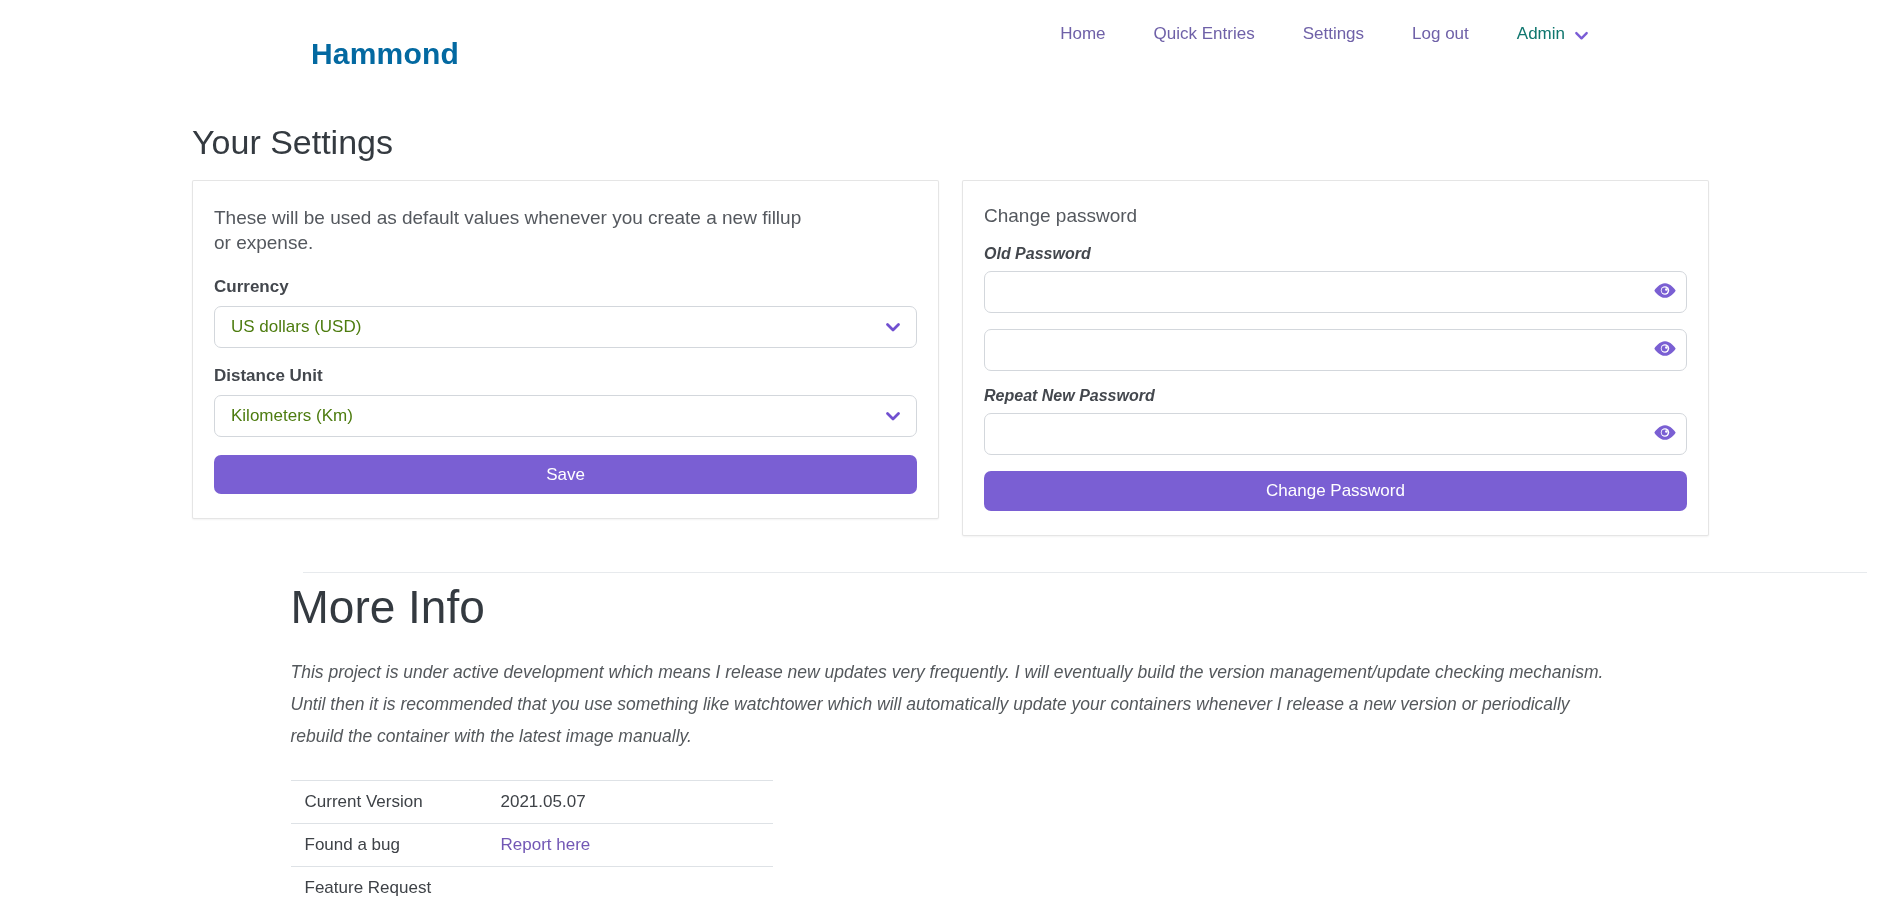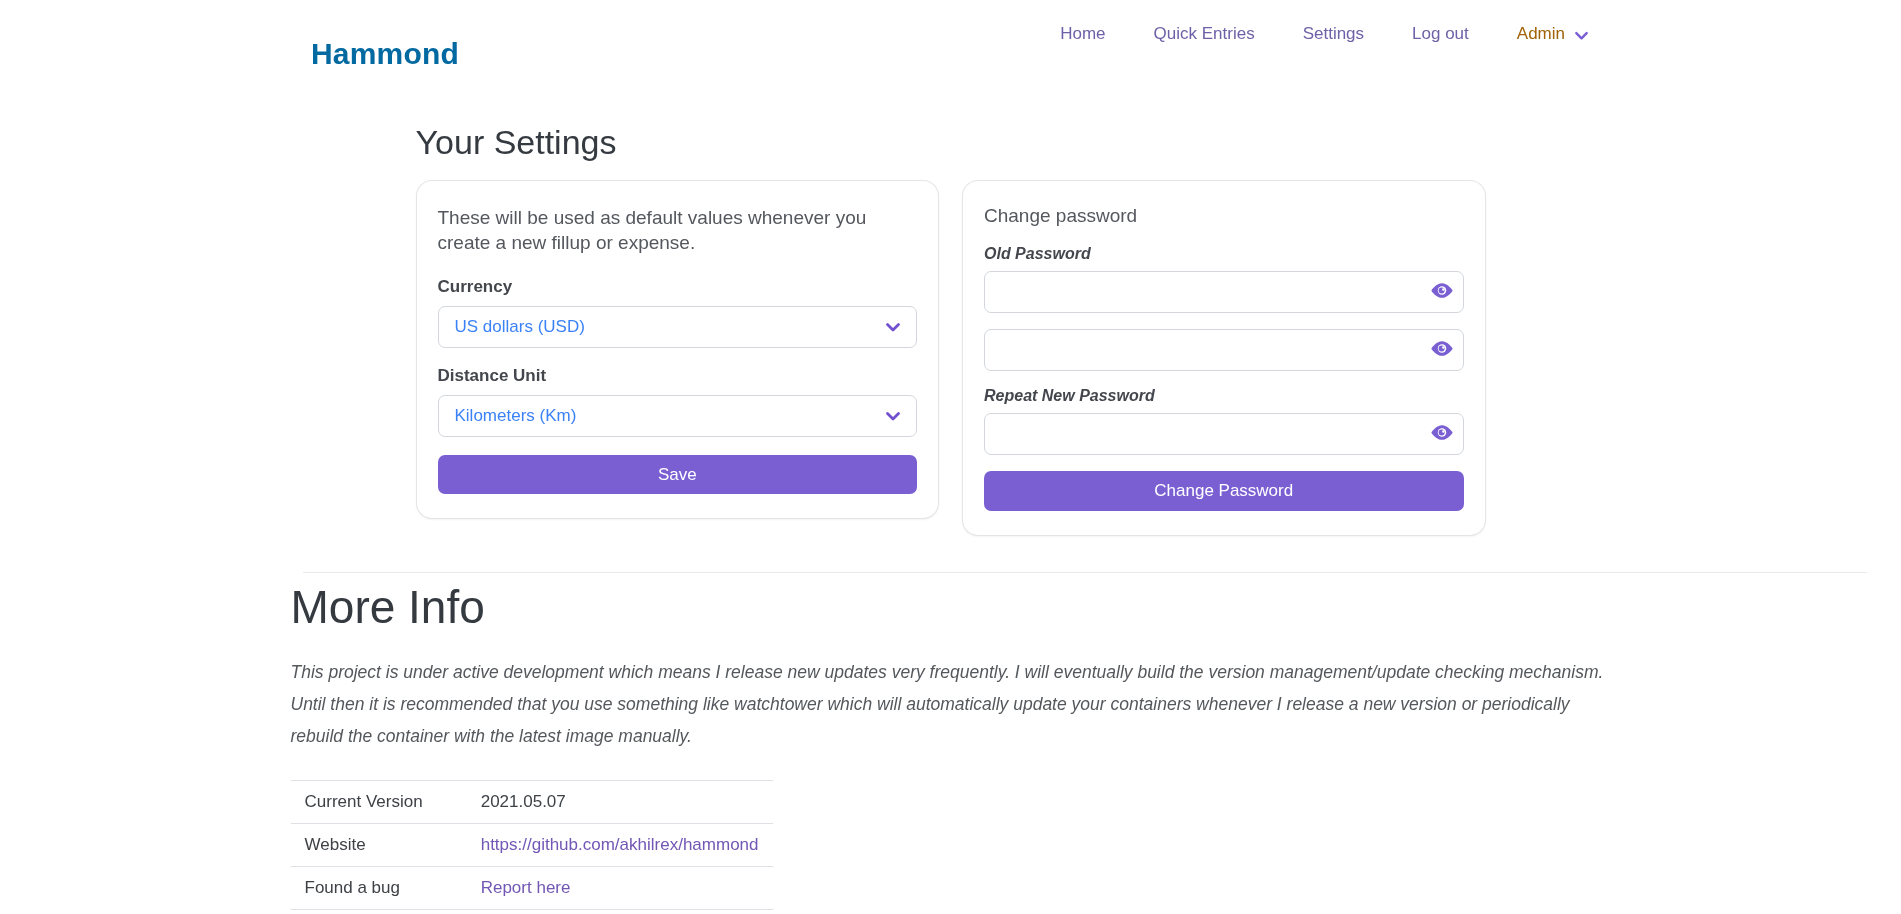--- a/index.html
+++ b/index.html
@@ -25,42 +25,42 @@
   }
   .nav { display: flex; align-items: center; gap: 48px; }
   .nav a {
     text-decoration: none;
     font-size: 17px;
     color: #6f61a8;
     cursor: pointer;
   }
   .user-menu {
     display: flex; align-items: center; gap: 9px;
-    font-size: 17px; color: #a16207; cursor: pointer;
+    font-size: 17px; color: #0f766e; cursor: pointer;
   }
   .user-menu .chev { color: #7b5dd6; display: inline-flex; margin-top: 3px; }
 
   
-  .container { width: 1070px; margin: 16px auto; }
+  .container { width: 1517px; margin: 16px auto; }
   .container-wide { width: 1320px; margin: 0 auto; }
 
   .page-title {
     margin-top: 55px;
     font-size: 34px;
     font-weight: 500;
     color: #343a40;
   }
 
   
   .cards-row { display: flex; gap: 23px; margin-top: 18px; align-items: flex-start; }
   .card {
     flex: 1;
     background: #fff;
     border: 1px solid rgba(0,0,0,0.10);
-    border-radius: 16px;
+    border-radius: 2px;
     box-shadow: 0 1px 2px rgba(0,0,0,0.05);
     padding: 24px 21px;
   }
   .card-desc {
     font-size: 19px;
     line-height: 25px;
     color: #54585e;
     max-width: 588px;
     margin-bottom: 22px;
   }
@@ -73,21 +73,21 @@
   }
   .select-box {
     height: 42px;
     border: 1px solid #d3d7dc;
     border-radius: 7px;
     display: flex;
     align-items: center;
     justify-content: space-between;
     padding: 0 15px 0 16px;
     font-size: 17px;
-    color: #3b82f6;
+    color: #4d7c0f;
     cursor: pointer;
     background: #fff;
     margin-bottom: 18px;
   }
   .select-box .chev { color: #7150d0; display: inline-flex; }
 
   .btn-primary {
     display: block;
     width: 100%;
     border: none;
@@ -295,24 +295,20 @@
   <h1 class="more-title">More Info</h1>
   <p class="more-note">This project is under active development which means I release new updates very frequently. I will eventually build the version management/update checking mechanism. Until then it is recommended that you use something like watchtower which will automatically update your containers whenever I release a new version or periodically rebuild the container with the latest image manually.</p>
 
   <table class="info-table">
     <tbody>
       <tr>
         <th>Current Version</th>
         <td>2021.05.07</td>
       </tr>
       <tr>
-        <th>Website</th>
-        <td><a>https://github.com/akhilrex/hammond</a></td>
-      </tr>
-      <tr>
         <th>Found a bug</th>
         <td><a>Report here</a></td>
       </tr>
       <tr>
         <th>Feature Request</th>
         <td></td>
       </tr>
     </tbody>
   </table>
 </div>

